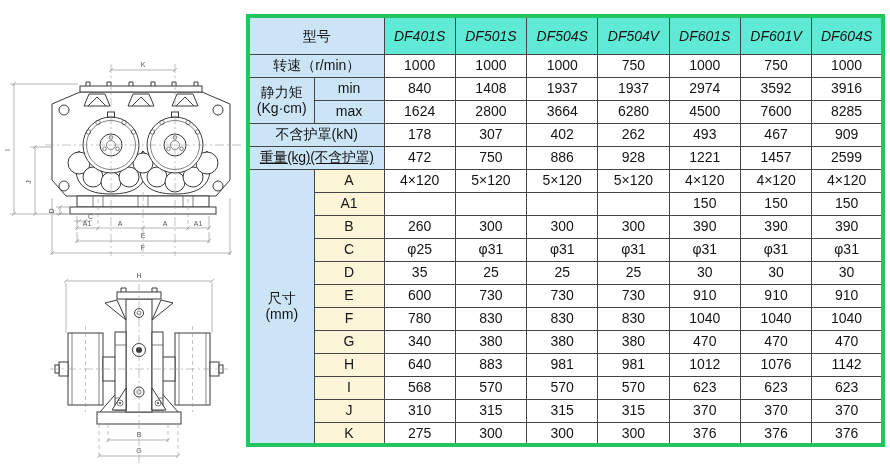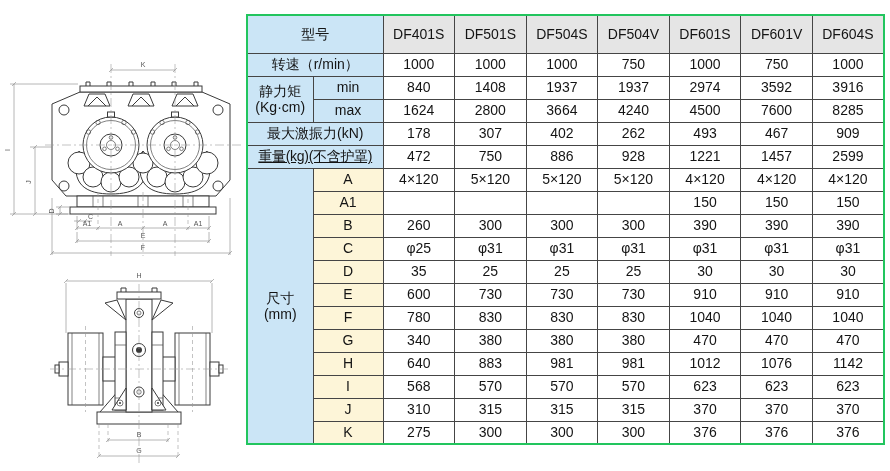--- a/index.html
+++ b/index.html
@@ -10,32 +10,32 @@
   }
   .page{position:relative;width:890px;height:471px;background:#ffffff;overflow:hidden;}
 
   
   .drawing-wrap{position:absolute;left:0;top:0;width:246px;height:471px;}
 
   
   table.spec{
     position:absolute;left:246px;top:14px;width:639px;height:430px;
     border-collapse:collapse;table-layout:fixed;
-    border:2px solid #22c55e;
+    border:4px solid #22c55e;
   }
   table.spec td, table.spec th{
     border:1px solid #454545;
     text-align:center;vertical-align:middle;
     padding:0;font-weight:normal;color:#141414;
     font-size:14px;line-height:1.15;overflow:hidden;white-space:nowrap;
   }
   tr.hdr{height:38px;}
   tr.r{height:23px;}
   .blue{background:#cbe5f6;}
-  .pink{background:#e5e5e5;}
+  .pink{background:#5eead4;font-style:italic;}
   .cream{background:#fdf5d8;}
   .model-lbl{font-size:16px;}
   .model-col{font-size:15px;}
   .lbl{font-size:14px;margin-left:32px;}
   .lbl-2line{font-size:13px;line-height:1.25;}
   .lbl-cond{font-size:11.5px;letter-spacing:-0.3px;text-decoration:underline;}
   .dimgrp{font-size:14px;line-height:1.7;margin-left:30px;}
   td.val{font-size:14px;}
 
   
@@ -258,28 +258,28 @@
           <td class="val">1937</td>
           <td class="val">2974</td>
           <td class="val">3592</td>
           <td class="val">3916</td>
         </tr>
     <tr class="r">
       <th class="blue lbl">max</th>
     <td class="val">1624</td>
           <td class="val">2800</td>
           <td class="val">3664</td>
-          <td class="val">4240</td>
+          <td class="val">6280</td>
           <td class="val">4500</td>
           <td class="val">7600</td>
           <td class="val">8285</td>
         </tr>
 
     <tr class="r">
-      <th class="blue lbl" colspan="2">最大激振力(kN)</th>
+      <th class="blue lbl" colspan="2">不含护罩(kN)</th>
     <td class="val">178</td>
           <td class="val">307</td>
           <td class="val">402</td>
           <td class="val">262</td>
           <td class="val">493</td>
           <td class="val">467</td>
           <td class="val">909</td>
         </tr>
 
     <tr class="r">

